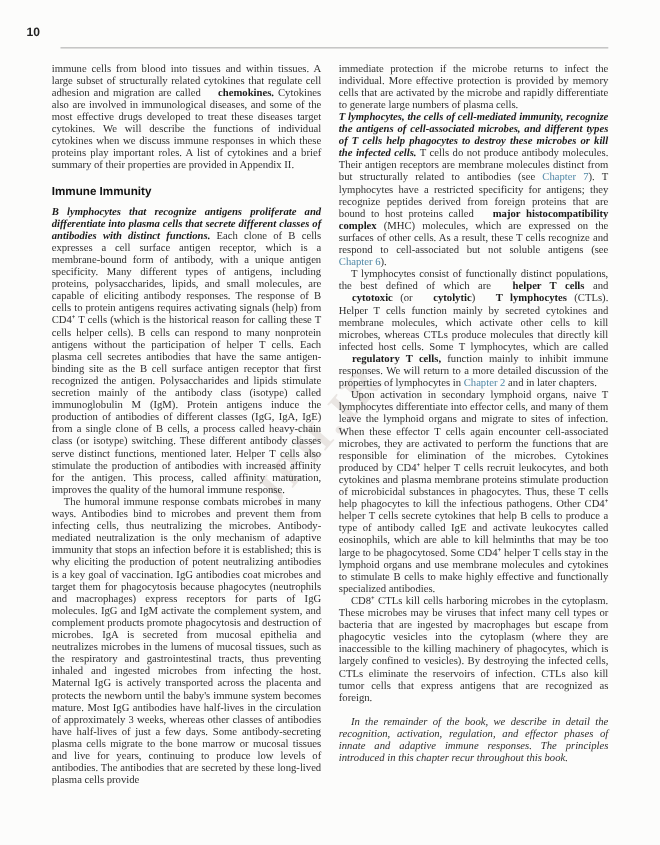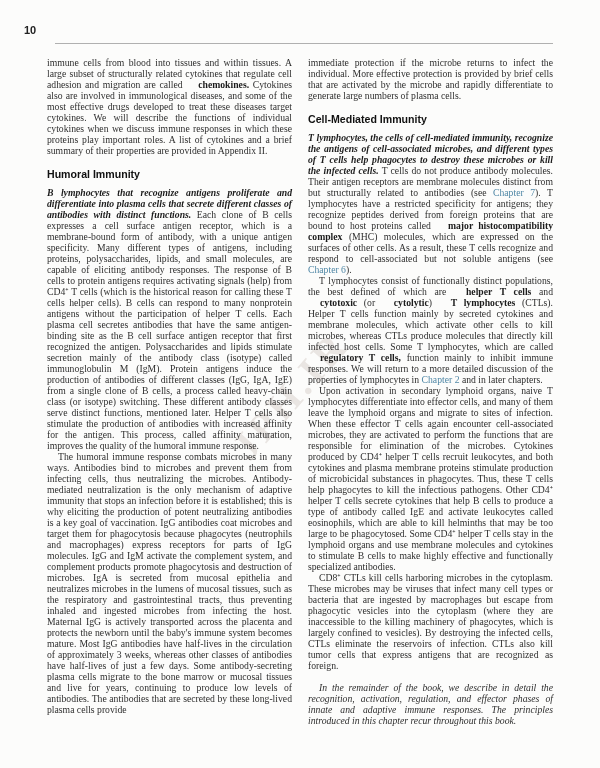--- a/index.html
+++ b/index.html
@@ -44,31 +44,30 @@
   </div>
   <div class="header-rule"></div>
 
   <div class="watermark">JPH.IR</div>
 
   <div class="columns">
 
     <div class="col">
       <p><span>immune cells from blood into tissues and within tissues. A large subset of structurally related cytokines that regulate cell adhesion and migration are called </span><b>chemokines.</b><span> Cytokines also are involved in immunological diseases, and some of the most effective drugs developed to treat these diseases target cytokines. We will describe the functions of individual cytokines when we discuss immune responses in which these proteins play important roles. A list of cytokines and a brief summary of their properties are provided in Appendix II.</span></p>
 
-      <h2 class="section-heading">Humoral Immunity</h2>
+      <h2 class="section-heading">Immune Immunity</h2>
 
       <p><span class="lead">B lymphocytes that recognize antigens proliferate and differentiate into plasma cells that secrete different classes of antibodies with distinct functions.</span><span> Each clone of B cells expresses a cell surface antigen receptor, which is a membrane-bound form of antibody, with a unique antigen specificity. Many different types of antigens, including proteins, polysaccharides, lipids, and small molecules, are capable of eliciting antibody responses. The response of B cells to protein antigens requires activating signals (help) from CD4⁺ T cells (which is the historical reason for calling these T cells helper cells). B cells can respond to many nonprotein antigens without the participation of helper T cells. Each plasma cell secretes antibodies that have the same antigen-binding site as the B cell surface antigen receptor that first recognized the antigen. Polysaccharides and lipids stimulate secretion mainly of the antibody class (isotype) called immunoglobulin M (IgM). Protein antigens induce the production of antibodies of different classes (IgG, IgA, IgE) from a single clone of B cells, a process called heavy-chain class (or isotype) switching. These different antibody classes serve distinct functions, mentioned later. Helper T cells also stimulate the production of antibodies with increased affinity for the antigen. This process, called affinity maturation, improves the quality of the humoral immune response.</span></p>
 
       <p class="indent">The humoral immune response combats microbes in many ways. Antibodies bind to microbes and prevent them from infecting cells, thus neutralizing the microbes. Antibody-mediated neutralization is the only mechanism of adaptive immunity that stops an infection before it is established; this is why eliciting the production of potent neutralizing antibodies is a key goal of vaccination. IgG antibodies coat microbes and target them for phagocytosis because phagocytes (neutrophils and macrophages) express receptors for parts of IgG molecules. IgG and IgM activate the complement system, and complement products promote phagocytosis and destruction of microbes. IgA is secreted from mucosal epithelia and neutralizes microbes in the lumens of mucosal tissues, such as the respiratory and gastrointestinal tracts, thus preventing inhaled and ingested microbes from infecting the host. Maternal IgG is actively transported across the placenta and protects the newborn until the baby's immune system becomes mature. Most IgG antibodies have half-lives in the circulation of approximately 3 weeks, whereas other classes of antibodies have half-lives of just a few days. Some antibody-secreting plasma cells migrate to the bone marrow or mucosal tissues and live for years, continuing to produce low levels of antibodies. The antibodies that are secreted by these long-lived plasma cells provide</p>
     </div>
 
     <div class="col">
-      <p>immediate protection if the microbe returns to infect the individual. More effective protection is provided by brief cells that are activated by the microbe and rapidly differentiate to generate large numbers of plasma cells.</p>
+      <p>immediate protection if the microbe returns to infect the individual. More effective protection is provided by memory cells that are activated by the microbe and rapidly differentiate to generate large numbers of plasma cells.</p>
 
-      <h2 class="section-heading">Cell-Mediated Immunity</h2>
 
       <p><span class="lead">T lymphocytes, the cells of cell-mediated immunity, recognize the antigens of cell-associated microbes, and different types of T cells help phagocytes to destroy these microbes or kill the infected cells.</span><span> T cells do not produce antibody molecules. Their antigen receptors are membrane molecules distinct from but structurally related to antibodies (see </span><a class="chapter-link">Chapter 7</a><span>). T lymphocytes have a restricted specificity for antigens; they recognize peptides derived from foreign proteins that are bound to host proteins called </span><b>major histocompatibility complex</b><span> (MHC) molecules, which are expressed on the surfaces of other cells. As a result, these T cells recognize and respond to cell-associated but not soluble antigens (see </span><a class="chapter-link">Chapter 6</a><span>).</span></p>
 
       <p class="indent"><span>T lymphocytes consist of functionally distinct populations, the best defined of which are </span><b>helper T cells</b><span> and </span><b>cytotoxic</b><span> (or </span><b>cytolytic</b><span>) </span><b>T lymphocytes</b><span> (CTLs). Helper T cells function mainly by secreted cytokines and membrane molecules, which activate other cells to kill microbes, whereas CTLs produce molecules that directly kill infected host cells. Some T lymphocytes, which are called </span><b>regulatory T cells,</b><span> function mainly to inhibit immune responses. We will return to a more detailed discussion of the properties of lymphocytes in </span><a class="chapter-link">Chapter 2</a><span> and in later chapters.</span></p>
 
       <p class="indent">Upon activation in secondary lymphoid organs, naive T lymphocytes differentiate into effector cells, and many of them leave the lymphoid organs and migrate to sites of infection. When these effector T cells again encounter cell-associated microbes, they are activated to perform the functions that are responsible for elimination of the microbes. Cytokines produced by CD4⁺ helper T cells recruit leukocytes, and both cytokines and plasma membrane proteins stimulate production of microbicidal substances in phagocytes. Thus, these T cells help phagocytes to kill the infectious pathogens. Other CD4⁺ helper T cells secrete cytokines that help B cells to produce a type of antibody called IgE and activate leukocytes called eosinophils, which are able to kill helminths that may be too large to be phagocytosed. Some CD4⁺ helper T cells stay in the lymphoid organs and use membrane molecules and cytokines to stimulate B cells to make highly effective and functionally specialized antibodies.</p>
 
       <p class="indent">CD8⁺ CTLs kill cells harboring microbes in the cytoplasm. These microbes may be viruses that infect many cell types or bacteria that are ingested by macrophages but escape from phagocytic vesicles into the cytoplasm (where they are inaccessible to the killing machinery of phagocytes, which is largely confined to vesicles). By destroying the infected cells, CTLs eliminate the reservoirs of infection. CTLs also kill tumor cells that express antigens that are recognized as foreign.</p>
 
       <p class="indent spaced">In the remainder of the book, we describe in detail the recognition, activation, regulation, and effector phases of innate and adaptive immune responses. The principles introduced in this chapter recur throughout this book.</p>

